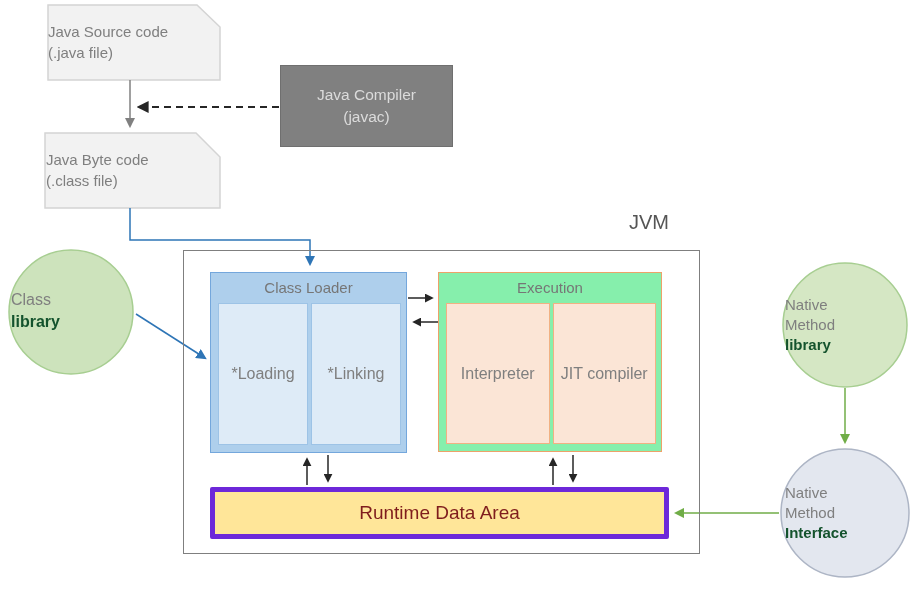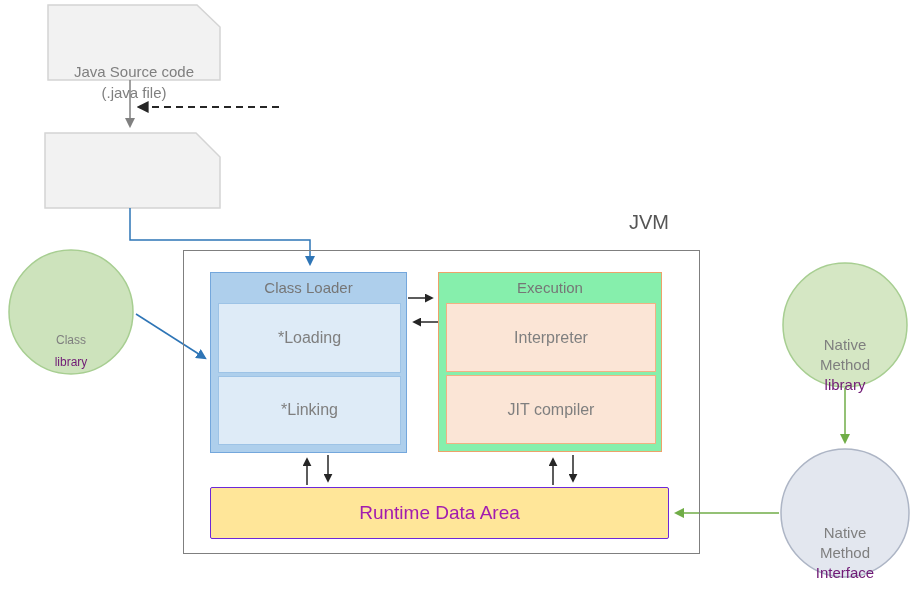--- a/index.html
+++ b/index.html
@@ -2,44 +2,44 @@
 <html><head>
 <meta charset="utf-8">
 <style>
   html,body{margin:0;padding:0;background:#ffffff;}
   #canvas{
     position:relative;width:917px;height:590px;background:#ffffff;
     font-family:"Liberation Sans",sans-serif;overflow:hidden;
   }
   #connectors{position:absolute;left:0;top:0;z-index:1;}
   .abs{position:absolute;z-index:2;box-sizing:border-box;}
-  .txt{color:#7f7f7f;text-align:center;margin-top:40px;}
+  .txt{color:#7f7f7f;text-align:left;}
   .doc-label{font-size:15px;line-height:21px;width:172px;}
   .compiler{
     left:280px;top:65px;width:173px;height:82px;background:#808080;
     border:1px solid #6f6f6f;color:#dbdbdb;font-size:15.5px;line-height:22px;
     display:flex;flex-direction:column;justify-content:center;text-align:center;
   }
   .jvm-label{left:629px;top:211px;width:72px;font-size:20px;color:#555555;text-align:left;}
   .jvm-box{left:183px;top:250px;width:517px;height:304px;border:1.5px solid #7f7f7f;background:transparent;}
   .stage{border:1px solid;display:flex;flex-direction:column;}
   .stage .hdr{height:29px;line-height:29px;text-align:center;font-size:15px;color:#767676;}
-  .stage .rows{flex:1;display:flex;flex-direction:column;gap:3px;margin:1px 5px 7px 7px;}
+  .stage .rows{flex:1;display:flex;flex-direction:row;gap:3px;margin:1px 5px 7px 7px;}
   .stage .row{flex:1;display:flex;align-items:center;justify-content:center;font-size:16px;color:#7f7f7f;border:1px solid;}
   .loader{left:210px;top:272px;width:197px;height:181px;background:#aecfec;border-color:#74a7dc;}
   .loader .row{background:#deebf7;border-color:#9dc3e6;}
   .exec{left:438px;top:272px;width:224px;height:180px;background:#86efac;border-color:#eda269;}
   .exec .row{background:#fbe5d6;border-color:#f1b183;}
   .runtime{
-    left:210px;top:487px;width:459px;height:52px;background:#ffe699;border:1px solid #6d28d9;
-    display:flex;align-items:center;justify-content:center;font-size:19px;color:#a21caf;border-radius:2px;
+    left:210px;top:487px;width:459px;height:52px;background:#ffe699;border:5px solid #6d28d9;
+    display:flex;align-items:center;justify-content:center;font-size:19px;color:#7f1d1d;border-radius:2px;
   }
   .circle-label{line-height:20px;font-size:15px;width:120px;}
-  .circle-label .b{font-weight:normal;color:#701a75;}
-  .classlib{left:11px;top:290px;font-size:12px;line-height:22px;}
+  .circle-label .b{font-weight:bold;color:#14532d;}
+  .classlib{left:11px;top:290px;font-size:16px;line-height:22px;}
 </style>
 </head>
 <body>
 
 <div id="canvas">
 
   <svg id="connectors" width="917" height="590" viewBox="0 0 917 590">
     <defs>
       <marker id="ah-gray" viewBox="0 0 10 10" refX="8" refY="5" markerWidth="7" markerHeight="7" orient="auto">
           <path d="M0,0L10,5L0,10z" fill="#808080"></path>
@@ -73,21 +73,29 @@
     <line x1="553" y1="485" x2="553" y2="459" stroke="#262626" stroke-width="1.5" marker-end="url(#ah-black)"></line>
     <line x1="573" y1="455" x2="573" y2="481" stroke="#262626" stroke-width="1.5" marker-end="url(#ah-black)"></line>
     <line x1="845" y1="388" x2="845" y2="442" stroke="#70AD47" stroke-width="1.5" marker-end="url(#ah-green)"></line>
     <line x1="779" y1="513" x2="676" y2="513" stroke="#70AD47" stroke-width="1.5" marker-end="url(#ah-green)"></line>
   </svg>
 
   <div class="abs txt doc-label" style="left:48px;top:21px;">
     <div>Java Source code</div>
     <div>(.java file)</div>
   </div>
+  <div class="abs txt doc-label" style="left:46px;top:149px;">
+    <div>Java Byte code</div>
+    <div>(.class file)</div>
+  </div>
 
+  <div class="abs compiler">
+    <div>Java Compiler</div>
+    <div>(javac)</div>
+  </div>
 
   <div class="abs jvm-label">JVM</div>
   <div class="abs jvm-box"></div>
 
   <div class="abs stage loader">
     <div class="hdr">Class Loader</div>
     <div class="rows">
       <div class="row">*Loading</div>
       <div class="row">*Linking</div>
     </div>

